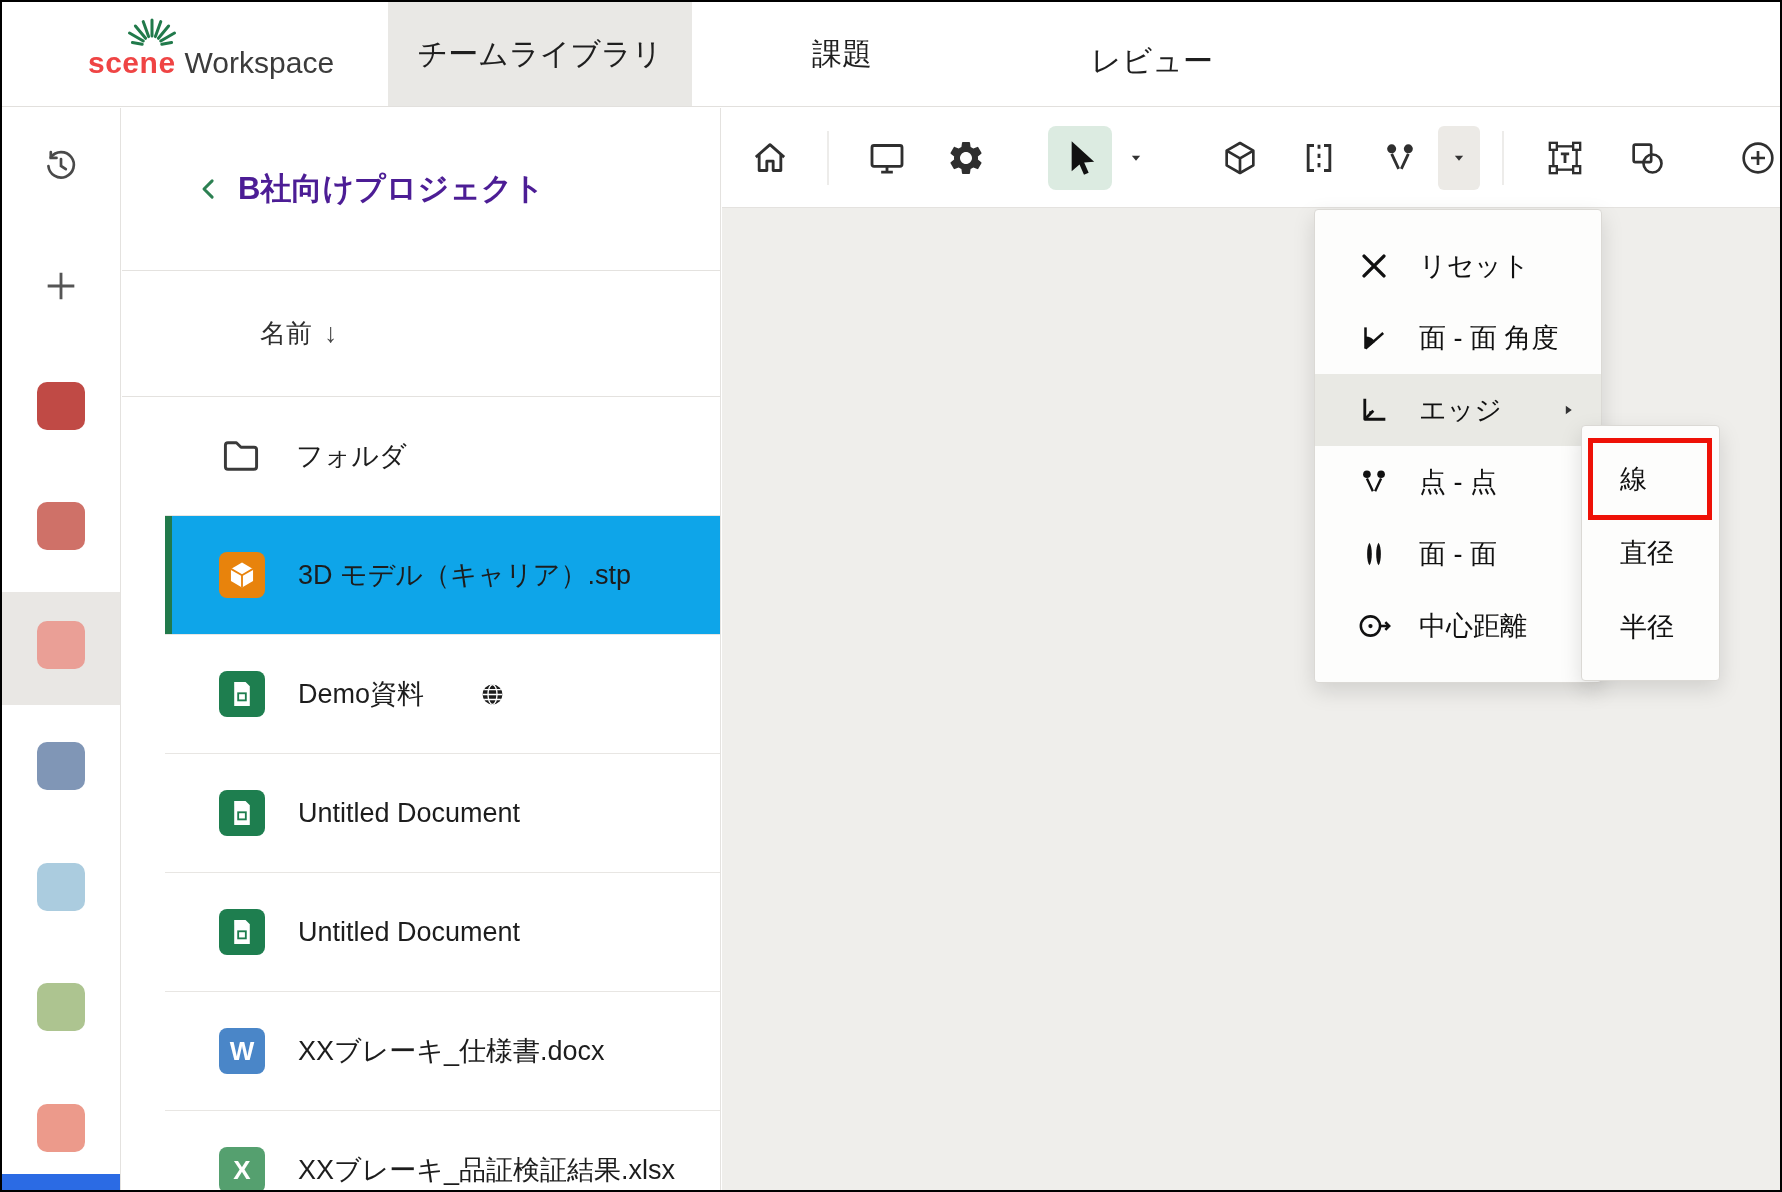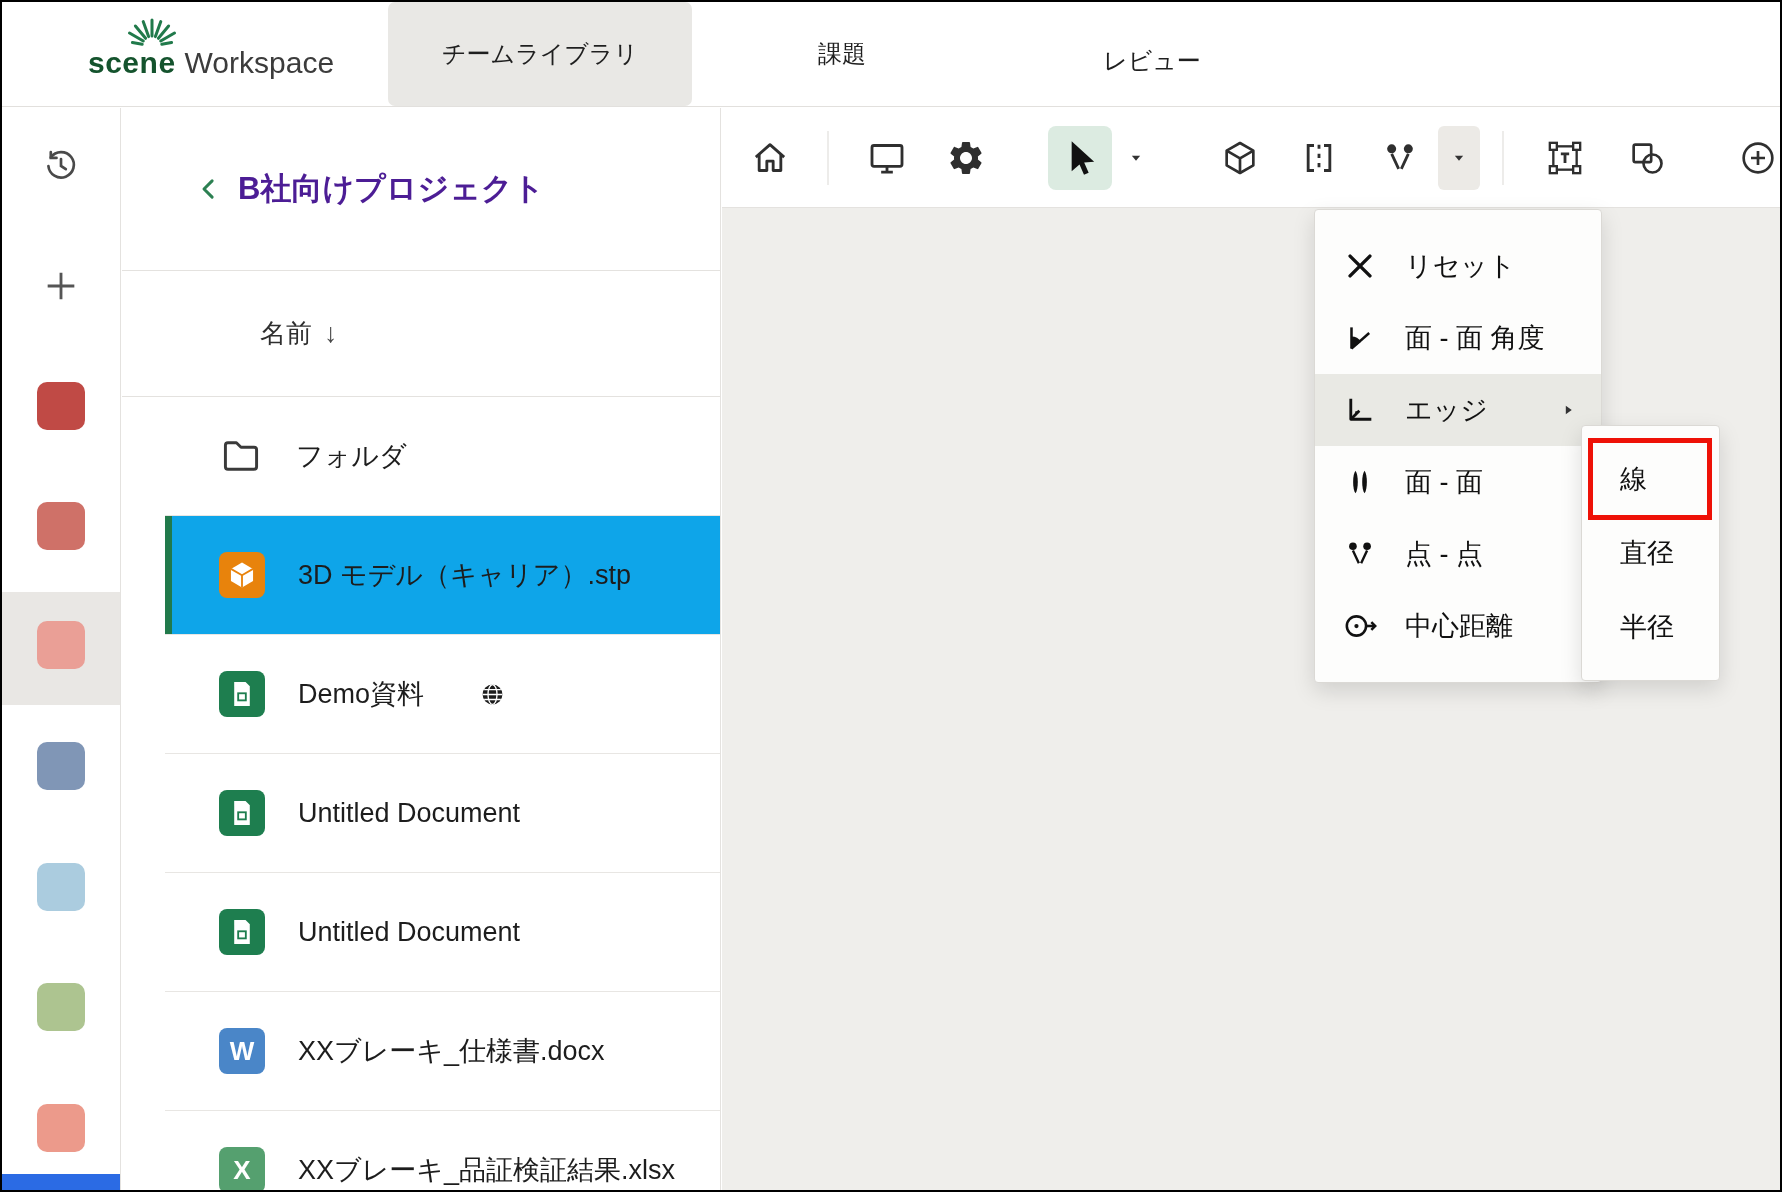--- a/index.html
+++ b/index.html
@@ -8,24 +8,24 @@
 
   #app { position:relative; width:1782px; height:1192px; border:2px solid #000;
          background:#fff; overflow:hidden; }
 
   
   .header { position:absolute; top:0; left:0; right:0; height:105px; background:#fff;
             border-bottom:1px solid #e2e0dd; display:flex; align-items:stretch; }
   .logo-area { width:386px; display:flex; align-items:center; padding-left:86px; }
   .logo { position:relative; display:flex; align-items:baseline; gap:9px; margin-top:18px; }
   .logo-burst { position:absolute; top:-34px; left:28px; }
-  .logo-brand { color:#14532d; font-weight:bold; font-size:30px; letter-spacing:.5px; }
+  .logo-brand { color:#ef4444; font-weight:bold; font-size:30px; letter-spacing:.5px; }
   .logo-suffix { color:#3c3c3c; font-size:30px; }
-  .tab { display:flex; align-items:center; justify-content:center; font-size:24px;
-         color:#1f1f1f; cursor:pointer;border-radius:7px; }
+  .tab { display:flex; align-items:center; justify-content:center; font-size:30px;
+         color:#1f1f1f; cursor:pointer; }
   .tab.active { background:#e9e8e5; width:304px; }
   .tab.t2 { width:300px; }
   .tab.t3 { width:320px;margin-top:14px; }
 
   
   .rail { position:absolute; top:106px; left:0; width:119px; bottom:0; background:#fff;
           border-right:1px solid #e4e2df; }
   .rail-abs { position:absolute; left:50%; transform:translateX(-50%); }
   .rail-highlight { position:absolute; left:0; width:100%; top:484px; height:113px; background:#e9e7e4; }
   .swatch { width:48px; height:48px; border-radius:10px; }
@@ -72,21 +72,21 @@
   .tool-active-bg { width:64px; height:64px; background:#dcebe1; border-radius:8px; }
   .tool-open-bg { width:42px; height:64px; background:#eceae6; border-radius:6px; }
   .tb-divider { position:absolute; top:50%; transform:translate(-50%,-50%); width:1px;
                 height:54px; background:#dcd9d5; }
 
   
   .measure-menu { position:absolute; left:1312px; top:207px; width:288px; background:#fdfdfc;
                   border:1px solid #dbd9d5; border-radius:4px; padding:20px 0;
                   box-shadow:0 8px 22px rgba(0,0,0,.13); z-index:5; }
   .menu-item { position:relative; height:72px; display:flex; align-items:center;
-               padding-left:28px; gap:28px; font-size:27px; color:#111; cursor:pointer; }
+               padding-left:42px; gap:28px; font-size:27px; color:#111; cursor:pointer; }
   .menu-item.highlighted { background:#e9e9e4; }
   .micon svg { width:34px; height:34px; display:block; }
   .submenu-caret { position:absolute; right:26px; top:50%; transform:translateY(-50%); }
   .submenu-caret svg { width:13px; height:13px; display:block; }
 
   
   .edge-submenu { position:absolute; left:1579px; top:423px; width:139px; background:#fdfdfc;
                   border:1px solid #dbd9d5; border-radius:4px; padding:16px 0;
                   box-shadow:0 8px 22px rgba(0,0,0,.13); z-index:6; }
   .submenu-item { height:74px; display:flex; align-items:center; padding-left:38px;
@@ -397,37 +397,37 @@
       <span>エッジ</span>
       <span class="submenu-caret">
         <svg viewBox="0 0 12 12" fill="#333">
             <path d="M3.5 2 9 6 3.5 10z"></path>
           </svg>
       </span>
     </div>
 
     <div class="menu-item">
       <span class="micon">
+        <svg viewBox="0 0 24 24">
+          <circle cx="7" cy="6.5" r="2.7" fill="#111"></circle>
+          <circle cx="17" cy="6.5" r="2.7" fill="#111"></circle>
+          <path d="M7 9.5l4.2 9M17 9.5l-4.2 9" stroke="#111" stroke-width="1.7" fill="none"></path>
+        </svg>
+      </span>
+      <span>点 - 点</span>
+    </div>
+
+    <div class="menu-item">
+      <span class="micon">
         <svg viewBox="0 0 24 24" fill="#111">
           <path d="M8.8 4C6.6 6.6 6.6 17.4 8.8 20c2.2-2.6 2.2-13.4 0-16Z"></path>
           <path d="M15.2 4c2.2 2.6 2.2 13.4 0 16-2.2-2.6-2.2-13.4 0-16Z"></path>
         </svg>
       </span>
       <span>面 - 面</span>
-    </div>
-
-    <div class="menu-item">
-      <span class="micon">
-        <svg viewBox="0 0 24 24">
-          <circle cx="7" cy="6.5" r="2.7" fill="#111"></circle>
-          <circle cx="17" cy="6.5" r="2.7" fill="#111"></circle>
-          <path d="M7 9.5l4.2 9M17 9.5l-4.2 9" stroke="#111" stroke-width="1.7" fill="none"></path>
-        </svg>
-      </span>
-      <span>点 - 点</span>
     </div>
 
     <div class="menu-item">
       <span class="micon">
         <svg viewBox="0 0 24 24" fill="none" stroke="#111" stroke-width="1.8">
           <circle cx="9.5" cy="12" r="6.8"></circle>
           <circle cx="9.5" cy="12" r="1.5" fill="#111" stroke="none"></circle>
           <path d="M16.5 12h6"></path>
           <path d="M20 9.2 22.8 12 20 14.8"></path>
         </svg>

